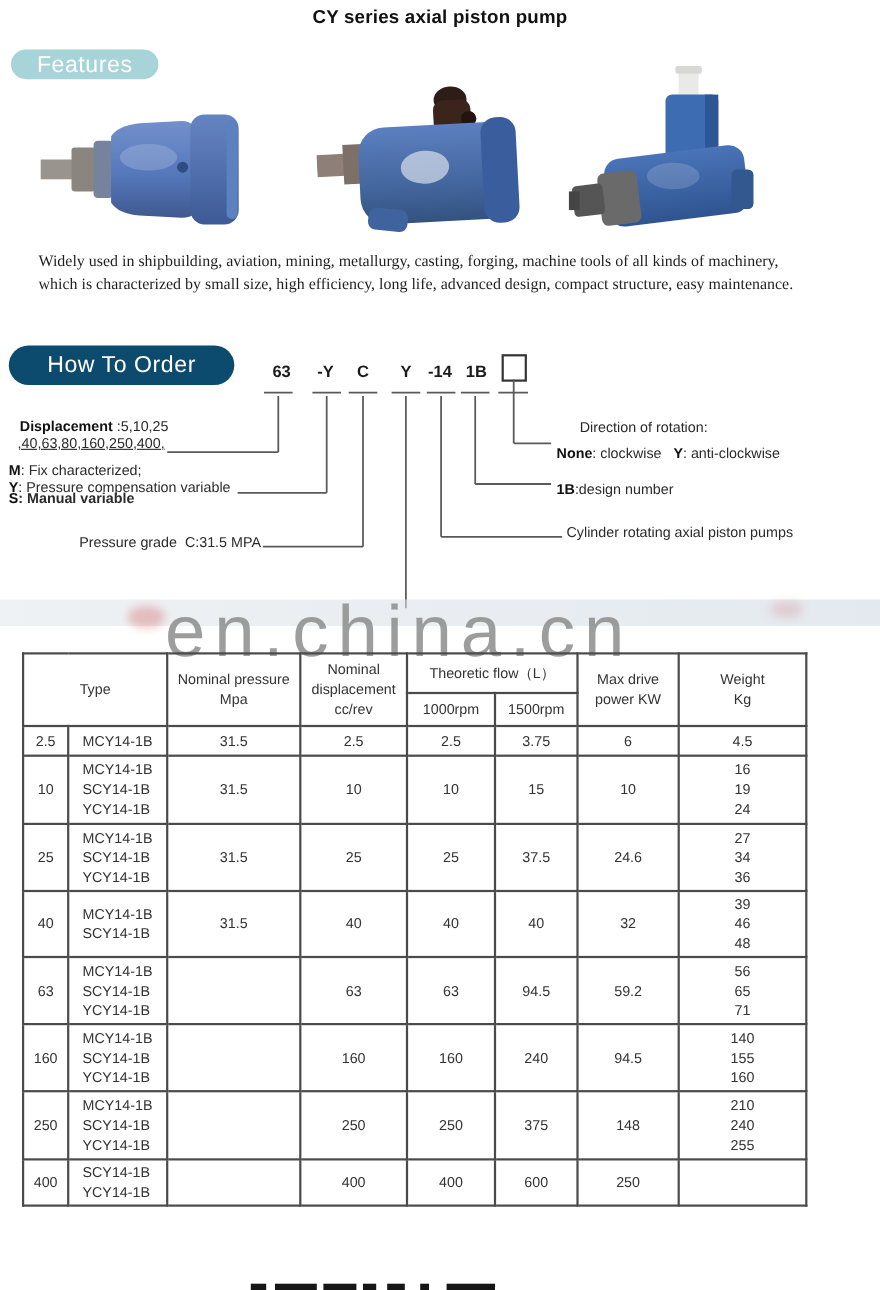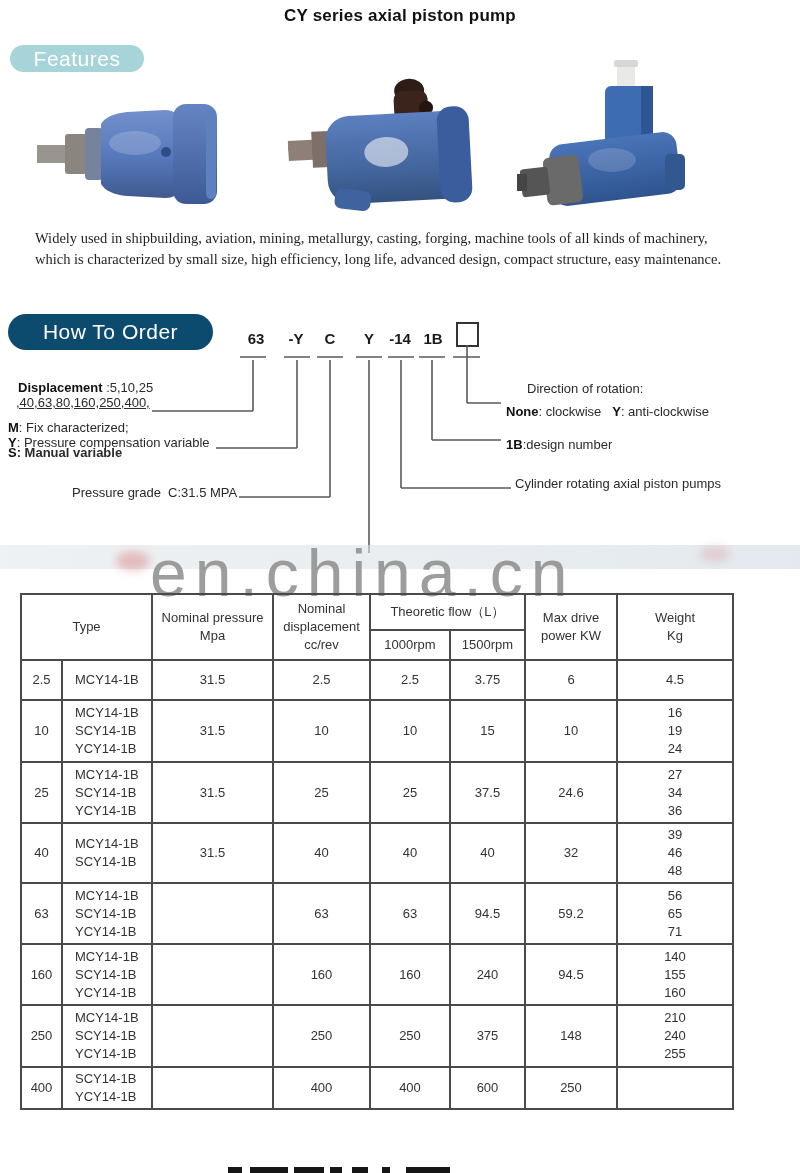--- a/index.html
+++ b/index.html
@@ -212,21 +212,21 @@
 power KW</th>
           <th rowspan="2">Weight
 Kg</th>
         </tr>
         <tr>
           <th style="height:24px;">1000rpm</th>
           <th>1500rpm</th>
         </tr>
       </thead>
       <tbody id="spec-body">
-          <tr style="height: 40px;">
+          <tr style="height: 27px;">
             <td>2.5</td>
             <td class="type-cell">MCY14-1B</td>
             <td>31.5</td>
             <td>2.5</td>
             <td>2.5</td>
             <td>3.75</td>
             <td>6</td>
             <td>4.5</td>
           </tr>
           <tr style="height: 62px;">

